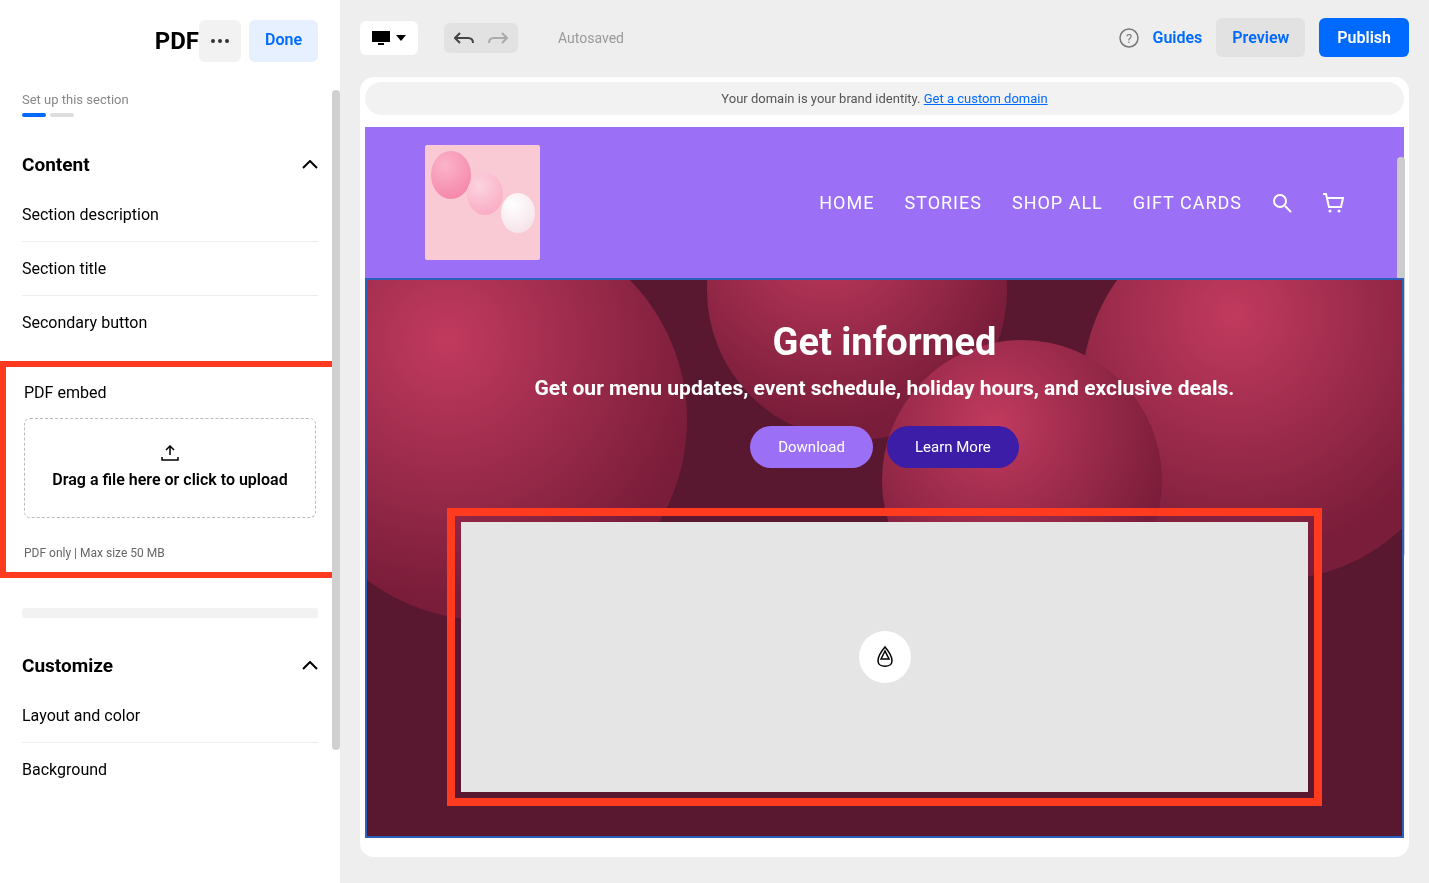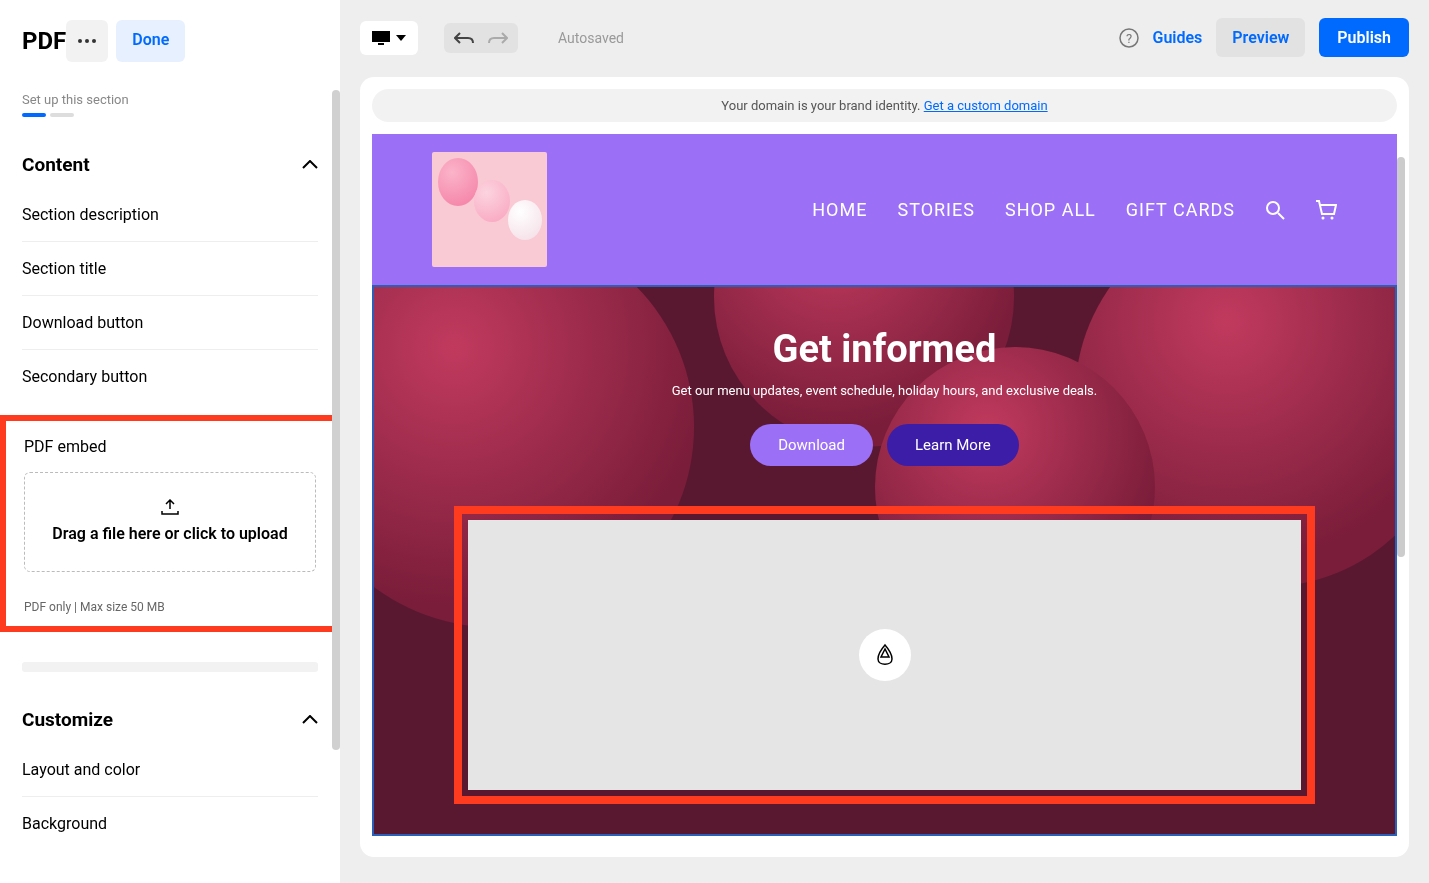--- a/index.html
+++ b/index.html
@@ -1,20 +1,20 @@
 <!DOCTYPE html>
 <html><head>
 <meta charset="utf-8">
 <style>
 * { box-sizing: border-box; margin: 0; padding: 0; }
 body { font-family: -apple-system, BlinkMacSystemFont, "Segoe UI", Roboto, sans-serif; background: #f5f5f5; overflow: hidden; }
 .app { display: flex; height: 883px; width: 1429px; }
 .sidebar { width: 340px; background: #fff; padding: 20px 22px; overflow-y: auto; position: relative; }
 .sidebar-scroll-track { position: absolute; top: 90px; right: 0; width: 8px; height: 660px; background: #d0d0d0; border-radius: 4px; }
-.sidebar-header { display: flex; justify-content: flex-start; align-items: center; margin-bottom: 30px; }
+.sidebar-header { display: flex; justify-content: flex-end; align-items: center; margin-bottom: 30px; }
 .sidebar-title { font-size: 24px; font-weight: 700; color: #000; }
 .sidebar-header-actions { display: flex; gap: 8px; }
 .more-btn { width: 42px; height: 42px; background: #f2f2f2; border-radius: 6px; display: flex; align-items: center; justify-content: center; cursor: pointer; color: #333; }
 .done-btn { background: #e6f0ff; color: #006aff; font-weight: 600; font-size: 16px; border-radius: 6px; padding: 10px 16px; cursor: pointer; }
 .setup-label { font-size: 13px; color: #888; margin-bottom: 6px; }
 .progress { display: flex; gap: 4px; margin-bottom: 30px; }
 .progress-seg { width: 24px; height: 4px; border-radius: 2px; }
 .progress-seg.active { background: #006aff; }
 .progress-seg.inactive { background: #ddd; }
 .group-header { display: flex; justify-content: space-between; align-items: center; cursor: pointer; padding: 6px 0 12px; }
@@ -35,21 +35,21 @@
 .undo-redo { background: #e2e2e2; border-radius: 6px; padding: 8px 10px; display: flex; gap: 14px; align-items: center; }
 .undo-redo span { color: #888; cursor: pointer; font-size: 18px; }
 .undo-redo span.active { color: #333; }
 .autosaved { color: #999; font-size: 14px; margin-left: 14px; }
 .tb-right { margin-left: auto; display: flex; gap: 14px; align-items: center; }
 .help-icon { color: #888; cursor: pointer; }
 .link-btn { color: #006aff; font-weight: 600; font-size: 16px; cursor: pointer; }
 .preview-btn { background: #e2e2e2; color: #006aff; font-weight: 600; font-size: 16px; border-radius: 6px; padding: 10px 16px; cursor: pointer; }
 .publish-btn { background: #006aff; color: #fff; font-weight: 600; font-size: 16px; border-radius: 6px; padding: 10px 18px; cursor: pointer; }
 
-.preview-frame { background: #fff; border-radius: 14px; padding: 12px; position: relative; height: 780px; overflow: hidden; }
+.preview-frame { background: #fff; border-radius: 14px; padding: 5px; position: relative; height: 780px; overflow: hidden; }
 .preview-scroll { position: absolute; right: 4px; top: 80px; width: 8px; height: 400px; background: #ccc; border-radius: 4px; }
 .domain-banner { background: #f2f2f2; border-radius: 30px; text-align: center; padding: 9px; font-size: 13px; color: #555; margin-bottom: 12px; }
 .domain-banner a { color: #006aff; text-decoration: underline; }
 .site-header { background: #9b70f7; padding: 18px 60px; display: flex; align-items: center; }
 .logo-box { width: 115px; height: 115px; background: #f9c9d4; border-radius: 2px; position: relative; overflow: hidden; }
 .balloon { position: absolute; border-radius: 50%; }
 .b1 { width: 40px; height: 48px; left: 6px; top: 6px; background: radial-gradient(circle at 35% 30%, #fbb4c9, #f47ca3); }
 .b2 { width: 36px; height: 42px; left: 42px; top: 28px; background: radial-gradient(circle at 35% 30%, #fcd4df, #f9a2be); }
 .b3 { width: 34px; height: 40px; left: 76px; top: 48px; background: radial-gradient(circle at 35% 30%, #fff, #f3dce4); }
 .nav { margin-left: auto; display: flex; gap: 30px; align-items: center; }
@@ -57,21 +57,21 @@
 .nav-icon { color: #fff; cursor: pointer; }
 .hero { background: #5a1830; position: relative; padding: 40px 20px 30px; border: 2px solid #2c5fb8; border-top-width: 2px; }
 .hero-bg-balloons { position: absolute; inset: 0; overflow: hidden; }
 .big-balloon { position: absolute; border-radius: 50%; background: radial-gradient(circle at 40% 30%, #c13a5e 0%, #7a1d3a 70%); }
 .bb1 { width: 400px; height: 400px; left: -80px; top: -60px; }
 .bb2 { width: 300px; height: 300px; left: 340px; top: -140px; }
 .bb3 { width: 380px; height: 380px; right: -60px; top: -80px; }
 .bb4 { width: 280px; height: 280px; right: 240px; top: 60px; }
 .hero-content { position: relative; z-index: 2; text-align: center; color: #fff; }
 .hero-title { font-size: 38px; font-weight: 700; margin-bottom: 12px; }
-.hero-sub { font-size: 13px; margin-bottom: 26px; }
+.hero-sub { font-size: 21px; margin-bottom: 26px; font-weight: bold; }
 .hero-btns { display: flex; gap: 14px; justify-content: center; margin-bottom: 40px; }
 .dl-btn { background: #9b70f7; color: #fff; border-radius: 30px; padding: 12px 28px; font-size: 15px; cursor: pointer; }
 .lm-btn { background: #3b1da8; color: #fff; border-radius: 30px; padding: 12px 28px; font-size: 15px; cursor: pointer; }
 .pdf-preview-highlight { border: 8px solid #ff3b1f; padding: 6px; margin: 0 60px; }
 .pdf-placeholder { background: #e5e5e5; height: 270px; display: flex; align-items: center; justify-content: center; }
 .pdf-icon-circle { width: 52px; height: 52px; background: #fff; border-radius: 50%; display: flex; align-items: center; justify-content: center; }
 svg { display: block; }
 </style>
 </head>
 <body>
@@ -103,21 +103,20 @@
 
     <div class="group-header">
       <div class="group-title">Content</div>
       <svg width="16" height="10" viewBox="0 0 16 10">
           <path d="M1 8 L8 1 L15 8" stroke="#000" stroke-width="2" fill="none"></path>
         </svg>
     </div>
 
     <div class="item-row">Section description</div>
     <div class="item-row">Section title</div>
-    <div class="item-row">Download button</div>
     <div class="item-row" style="border-bottom:none;">Secondary button</div>
 
     <div class="highlight-box">
       <div class="pdf-embed-label">PDF embed</div>
       <div class="dropzone">
         <svg width="18" height="16" viewBox="0 0 18 16" style="margin:0 auto;">
             <path d="M9 1 L9 10 M5 5 L9 1 L13 5 M1 12 L1 15 L17 15 L17 12" stroke="#000" stroke-width="1.5" fill="none"></path>
           </svg>
         <div class="dropzone-text">Drag a file here or click to upload</div>
       </div>

